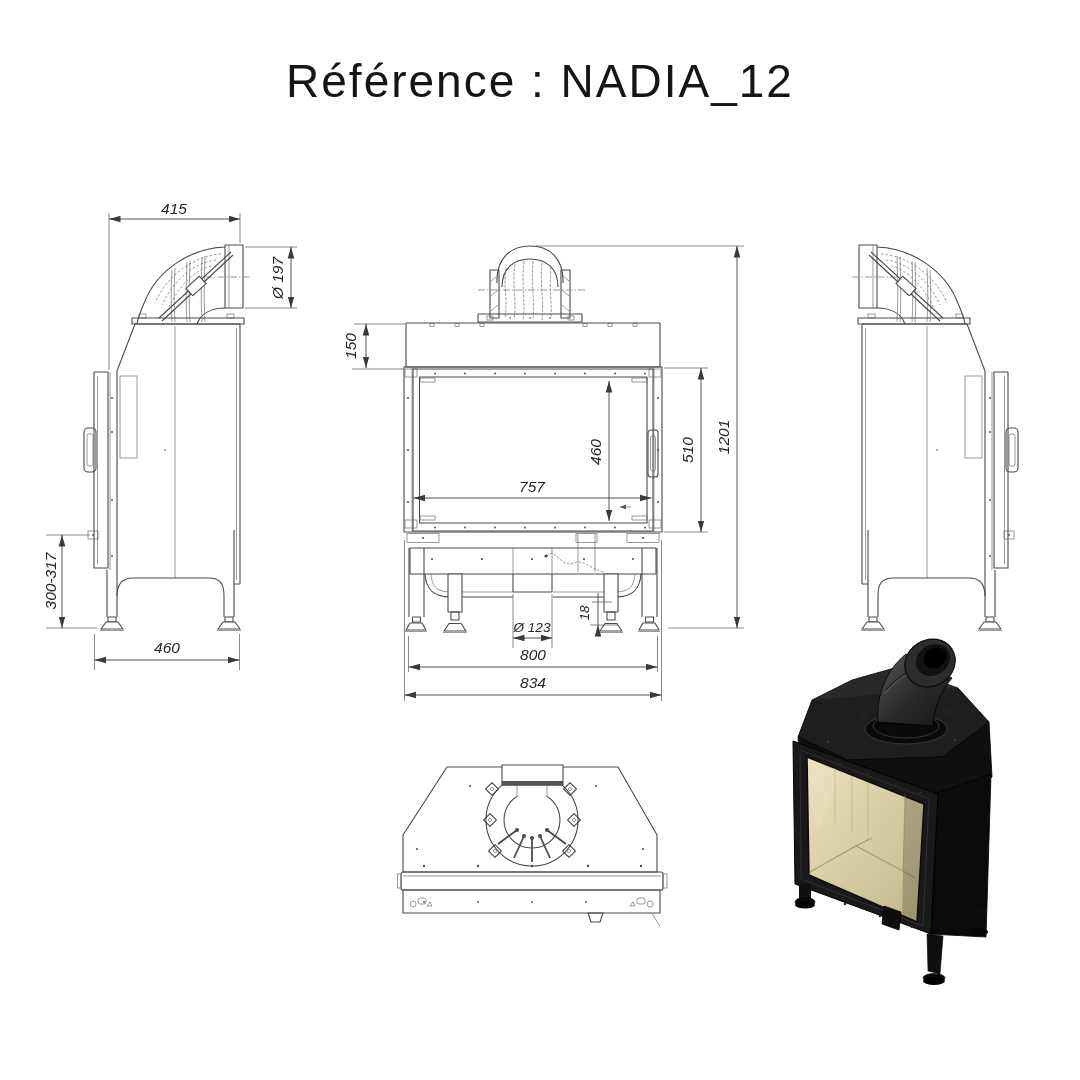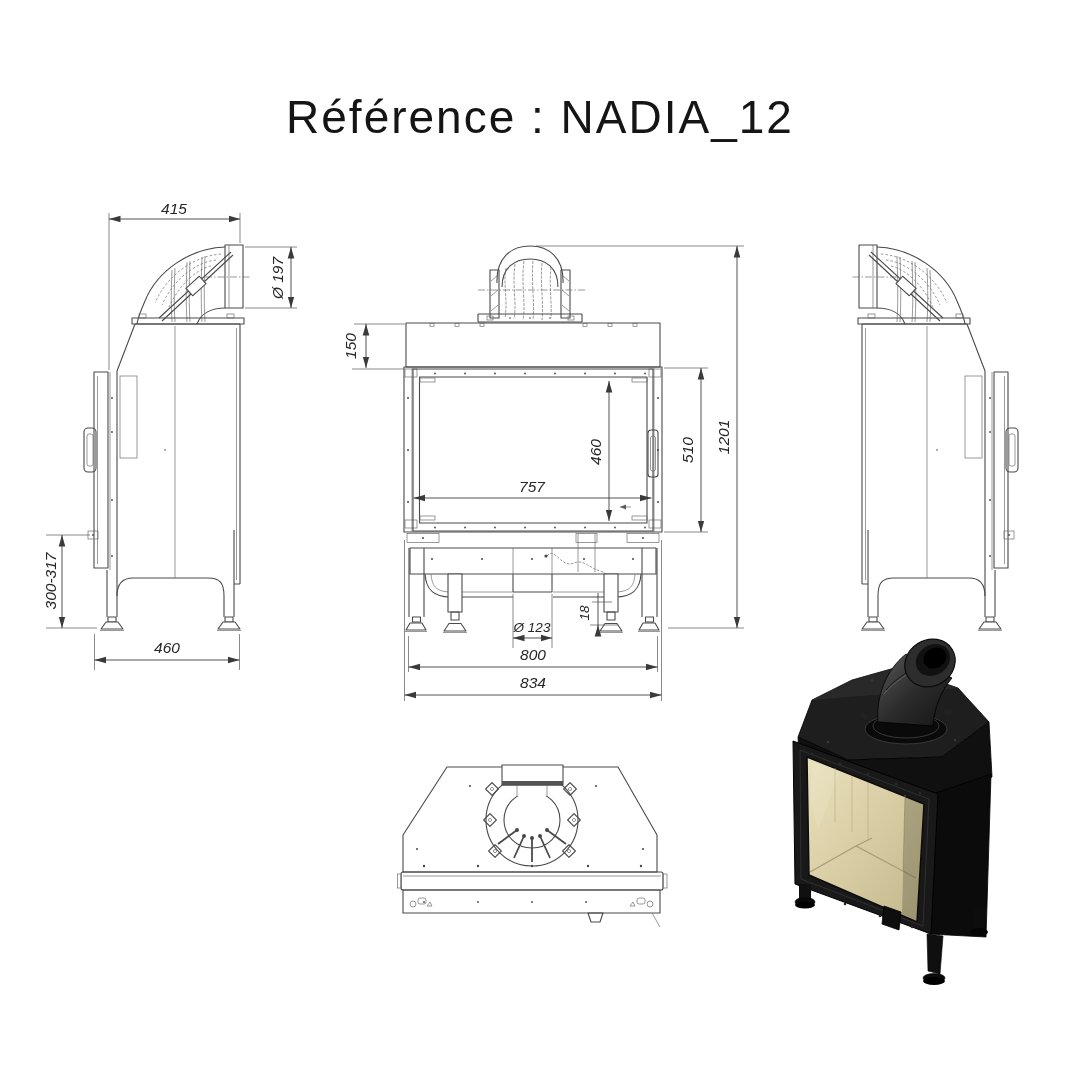--- a/index.html
+++ b/index.html
@@ -1,19 +1,19 @@
 <!DOCTYPE html>
 <html><head>
 <meta charset="utf-8">
 <style>
   html,body{margin:0;padding:0;background:#fff;}
   .canvas{position:relative;width:1080px;height:1080px;background:#fff;overflow:hidden;
           font-family:"Liberation Sans",sans-serif;}
   .title{position:absolute;top:56px;left:0;width:1080px;text-align:center;
-         font-size:46px;font-weight:300;letter-spacing:2px;color:#151515;line-height:1.1;margin-top:36px;}
+         font-size:46px;font-weight:300;letter-spacing:2px;color:#151515;line-height:1.1;}
   svg{position:absolute;top:0;left:0;}
   .ln{stroke:#4a4a4a;stroke-width:1.1;fill:none;stroke-linejoin:round;}
   .lnf{stroke:#4a4a4a;stroke-width:1.1;fill:#fff;stroke-linejoin:round;}
   .thin{stroke:#6e6e6e;stroke-width:0.7;fill:none;}
   .ext{stroke:#585858;stroke-width:0.7;fill:none;}
   .dim{stroke:#3f3f3f;stroke-width:0.9;fill:none;}
   .dot{fill:#474747;stroke:none;}
   .dt{font:italic 15.5px "Liberation Sans",sans-serif;fill:#262626;}
   .dts{font:italic 13.5px "Liberation Sans",sans-serif;fill:#262626;}
 </style>

